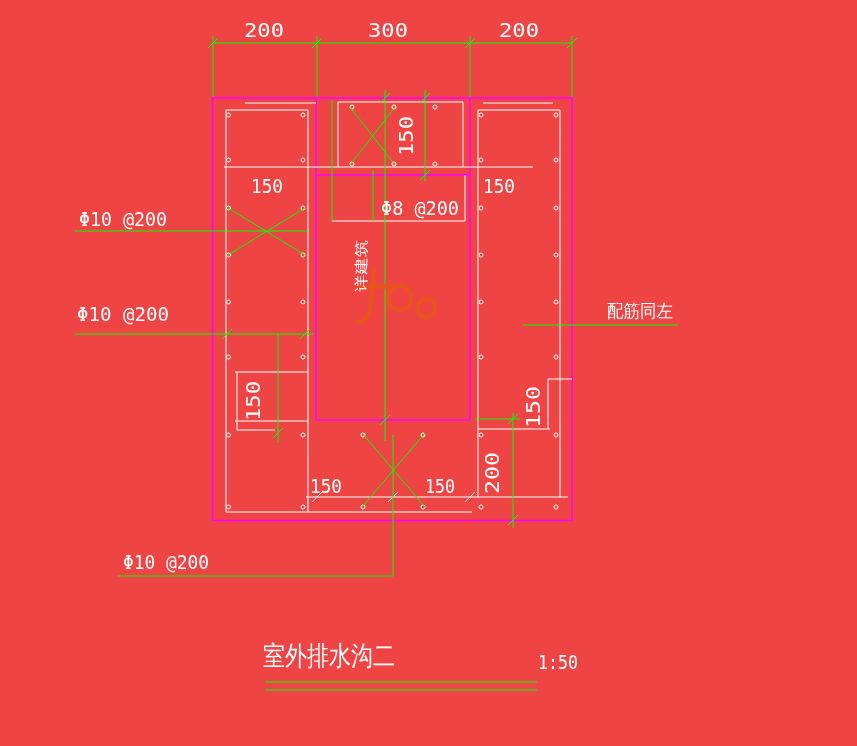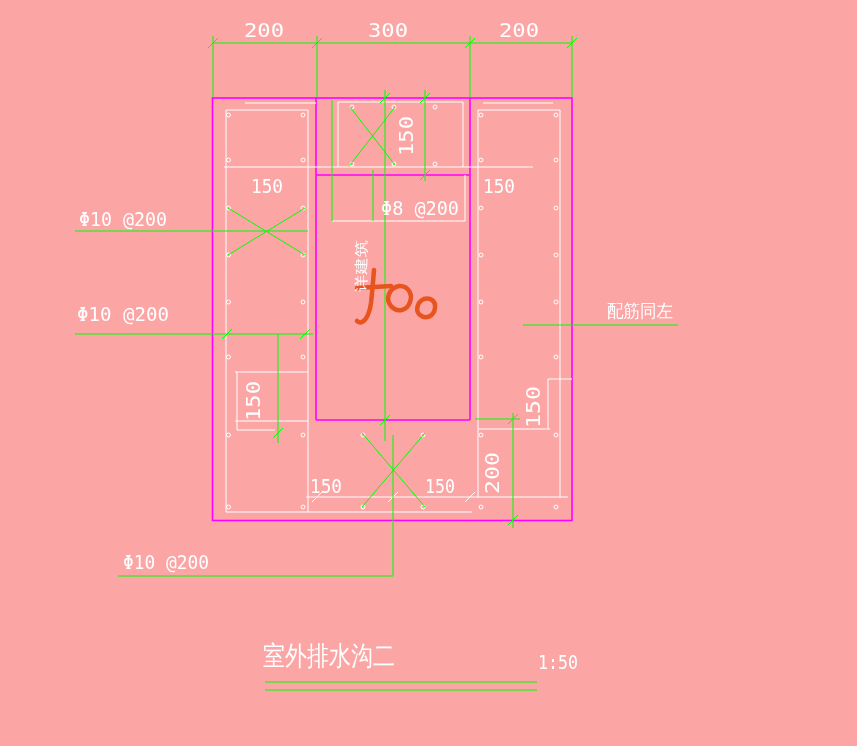--- a/index.html
+++ b/index.html
@@ -1,16 +1,16 @@
 <!DOCTYPE html>
 <html><head>
 <meta charset="utf-8">
 <style>
   html,body{margin:0;padding:0;background:#000;}
-  .stage{position:relative;width:857px;height:746px;background:#fca5a5;overflow:hidden;}
+  .stage{position:relative;width:857px;height:746px;background:#ef4444;overflow:hidden;}
   svg{display:block;}
   
   .g{stroke:#00FF00;stroke-width:1;fill:none;}
   .m{stroke:#FF00FF;stroke-width:1.6;fill:none;}
   .w{stroke:#FFFFFF;stroke-width:1;fill:none;}
   .o{stroke:#E8541E;stroke-width:4.5;fill:none;stroke-linecap:round;stroke-linejoin:round;}
   .dot{stroke:#FFFFFF;stroke-width:1;fill:none;}
   
   text{fill:#FFFFFF;font-family:"DejaVu Sans Mono",monospace;font-size:20px;}
   text.cjk{font-family:"DejaVu Sans",sans-serif;}

